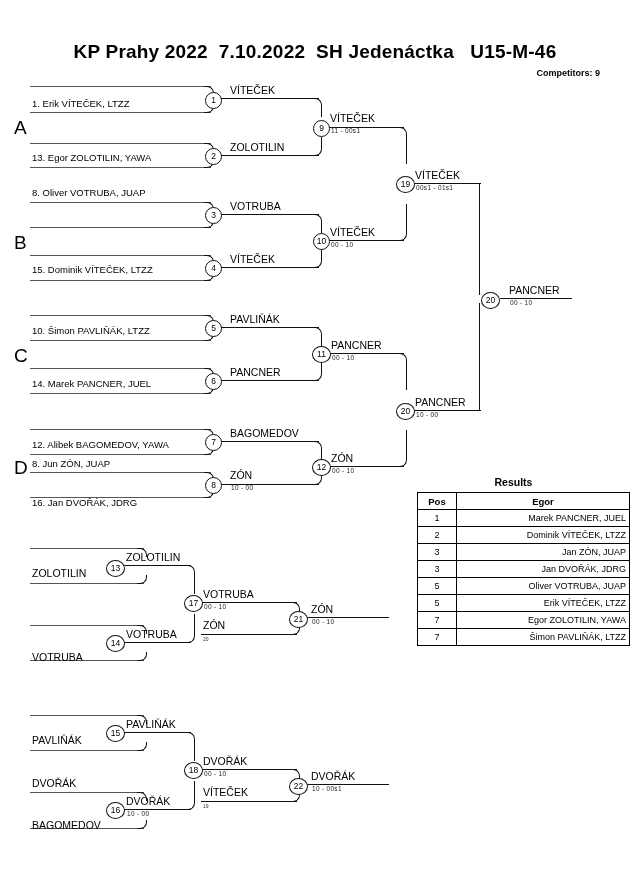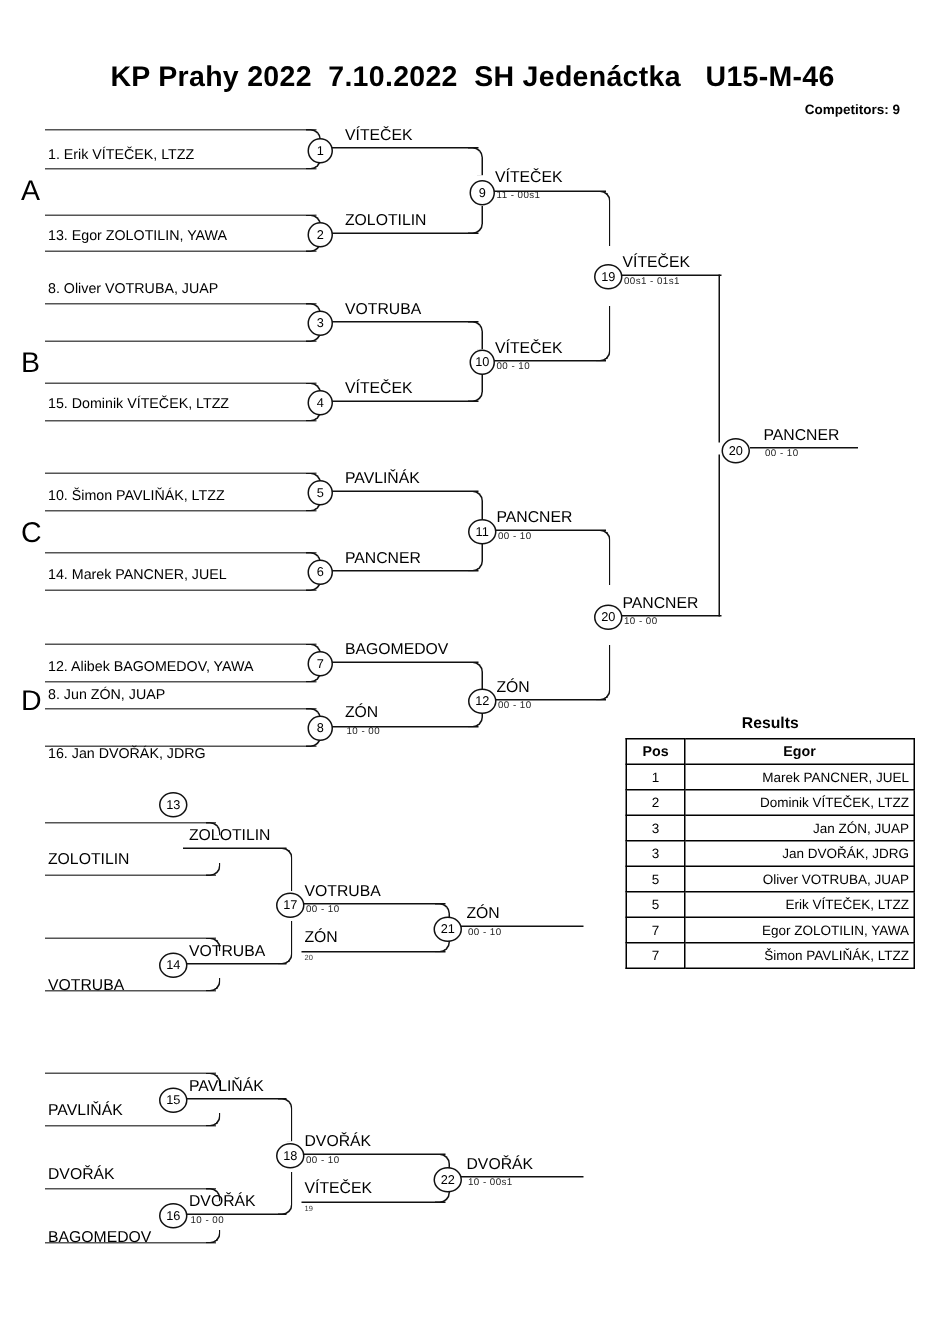--- a/index.html
+++ b/index.html
@@ -38,21 +38,21 @@
 
   
   .bub{position:absolute;width:15px;height:15px;border-radius:50%;
        border:1.2px solid #111;background:#fff;
        font-size:8.5px;line-height:14px;text-align:center;z-index:6;}
   .bub.w2{width:17px;}
 
   
   #results-wrap{position:absolute;left:417px;top:476px;width:193px;}
   #results-title{text-align:center;font-size:10.5px;font-weight:bold;margin-bottom:4px;}
-  table{border-collapse:collapse;width:193px;border:1.5px solid #000;}
+  table{border-collapse:collapse;width:213px;border:1.5px solid #000;}
   th,td{border:1px solid #000;font-size:9px;padding:1px 3px;height:14px;}
   th.pos,td.pos{width:32px;text-align:center;}
   th{font-weight:bold;text-align:center;font-size:9.5px;}
   td.nm{text-align:right;}
 </style>
 </head>
 <body>
 
 <div class="stage">
 
@@ -185,21 +185,21 @@
   <div class="bub w2" style="left:481px;top:292px;">20</div>
   <div class="t winner" style="left:509px;top:285px;">PANCNER</div>
   <div class="t score" style="left:510px;top:300px;">00 - 10</div>
   <div class="hb" style="left:500px;top:298px;width:72px;"></div>
 
   <div class="h" style="left:30px;top:548px;width:114px;"></div>
   <div class="h" style="left:30px;top:583px;width:114px;"></div>
   <div class="t winner" style="left:32px;top:568px;">ZOLOTILIN</div>
   <div class="elbU" style="left:137px;top:548px;width:9px;height:8px;"></div>
   <div class="elbD" style="left:137px;top:575px;width:9px;height:8px;"></div>
-  <div class="bub w2" style="left:106px;top:528px;">13</div>
+  <div class="bub w2" style="left:106px;top:560px;">13</div>
   <div class="t winner" style="left:126px;top:552px;">ZOLOTILIN</div>
   <div class="hb" style="left:122px;top:565px;width:69px;"></div>
 
   <div class="h" style="left:30px;top:625px;width:114px;"></div>
   <div class="h" style="left:30px;top:660px;width:114px;"></div>
   <div class="t winner" style="left:32px;top:652px;">VOTRUBA</div>
   <div class="elbU" style="left:137px;top:625px;width:9px;height:8px;"></div>
   <div class="elbD" style="left:137px;top:652px;width:9px;height:8px;"></div>
   <div class="bub w2" style="left:106px;top:635px;">14</div>
   <div class="t winner" style="left:126px;top:629px;">VOTRUBA</div>

